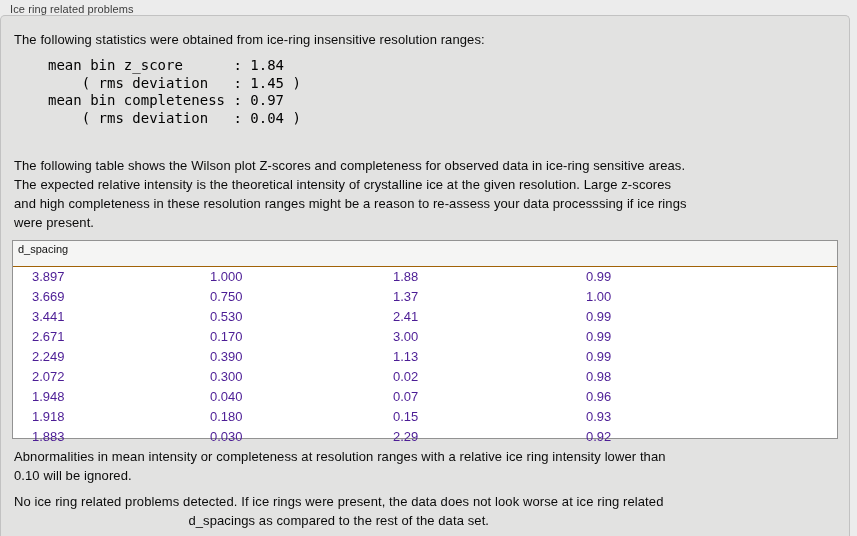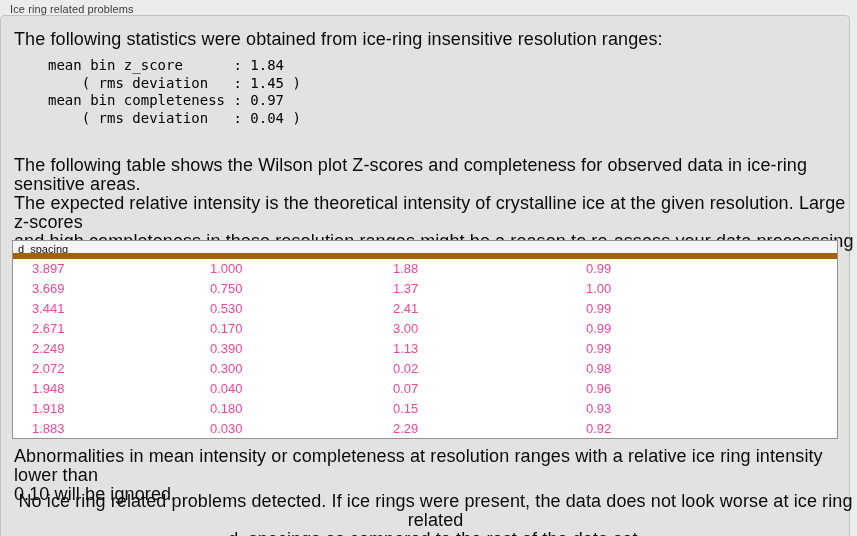--- a/index.html
+++ b/index.html
@@ -29,21 +29,21 @@
     width: 850px;
     height: 530px;
     background: #e2e2e1;
     border: 1px solid #c2c2c2;
     border-bottom: none;
     border-radius: 5px 5px 0 0;
   }
   .content { position: absolute; left: 0; top: 0; width: 857px; height: 536px; }
   .para {
     position: absolute;
-    font-size: 18px;
+    font-size: 13px;
     line-height: 19px;
     color: #0b0b0b;
     letter-spacing: 0.1px;
     white-space: pre-line;
   }
   .intro { left: 14px; top: 30px; }
   .stats {
     position: absolute;
     left: 48px;
     top: 57px;
@@ -61,38 +61,38 @@
     position: absolute;
     left: 12px;
     top: 240px;
     width: 826px;
     height: 199px;
     background: #ffffff;
     border: 1px solid #929292;
   }
   .thead {
     display: flex;
-    height: 18px;
+    height: 26px;
     background: #f5f5f4;
-    border-bottom: 6px solid #a16207;
+    border-bottom: 1px solid #a16207;
   }
   .th {
     font-size: 11px;
     color: #111;
     padding-left: 6px;
     line-height: 17px;
     overflow: hidden;
     white-space: nowrap;
   }
   .th + .th { border-left: 1px solid #c9c9c9; margin-top: 28px; }
   .tbody { display: flex; flex-direction: column; }
   .tr { display: flex; height: 20px; }
   .td {
     font-size: 13px;
-    color: #ec4899;
+    color: #4c1d95;
     line-height: 20px;
     white-space: nowrap;
     overflow: hidden;
   }
   .c0 { width: 183px; padding-left: 19px; }
   .c1 { width: 183px; padding-left: 14px; }
   .c2 { width: 193px; padding-left: 14px; }
   .c3 { width: 258px; padding-left: 14px; }
   .th.c0 { padding-left: 5px; }
   .th.c1, .th.c2, .th.c3 { padding-left: 7px; }

